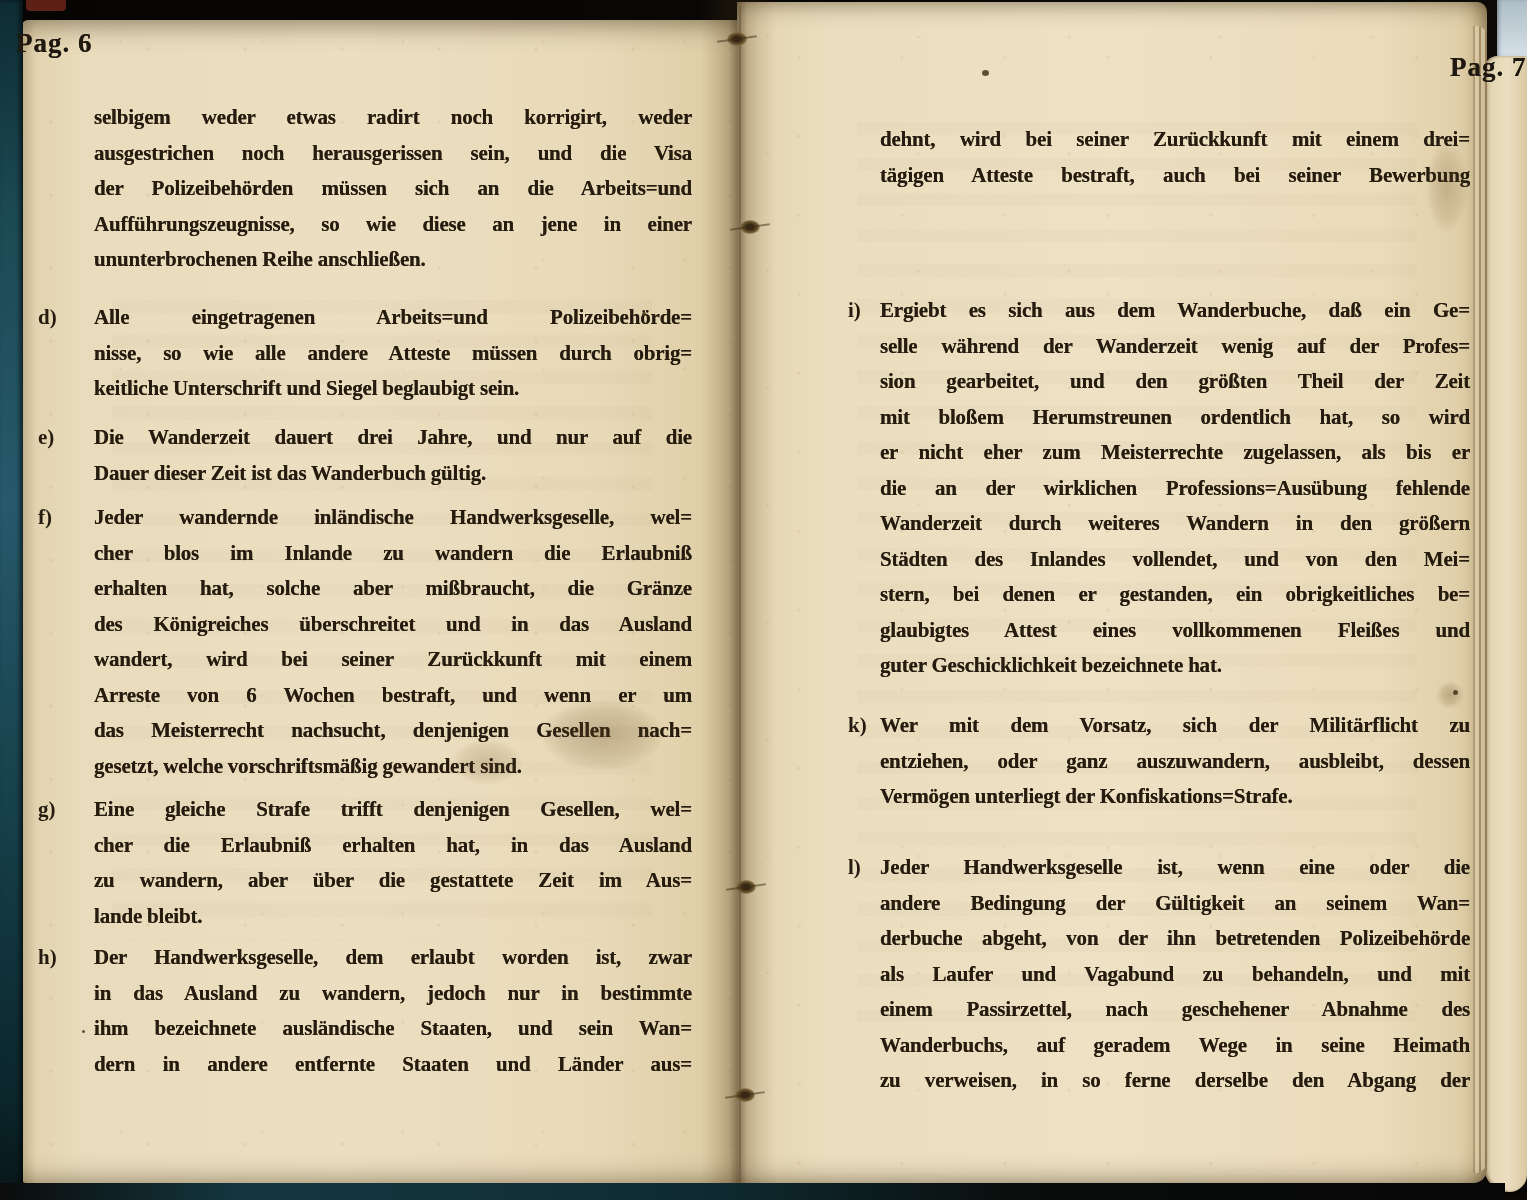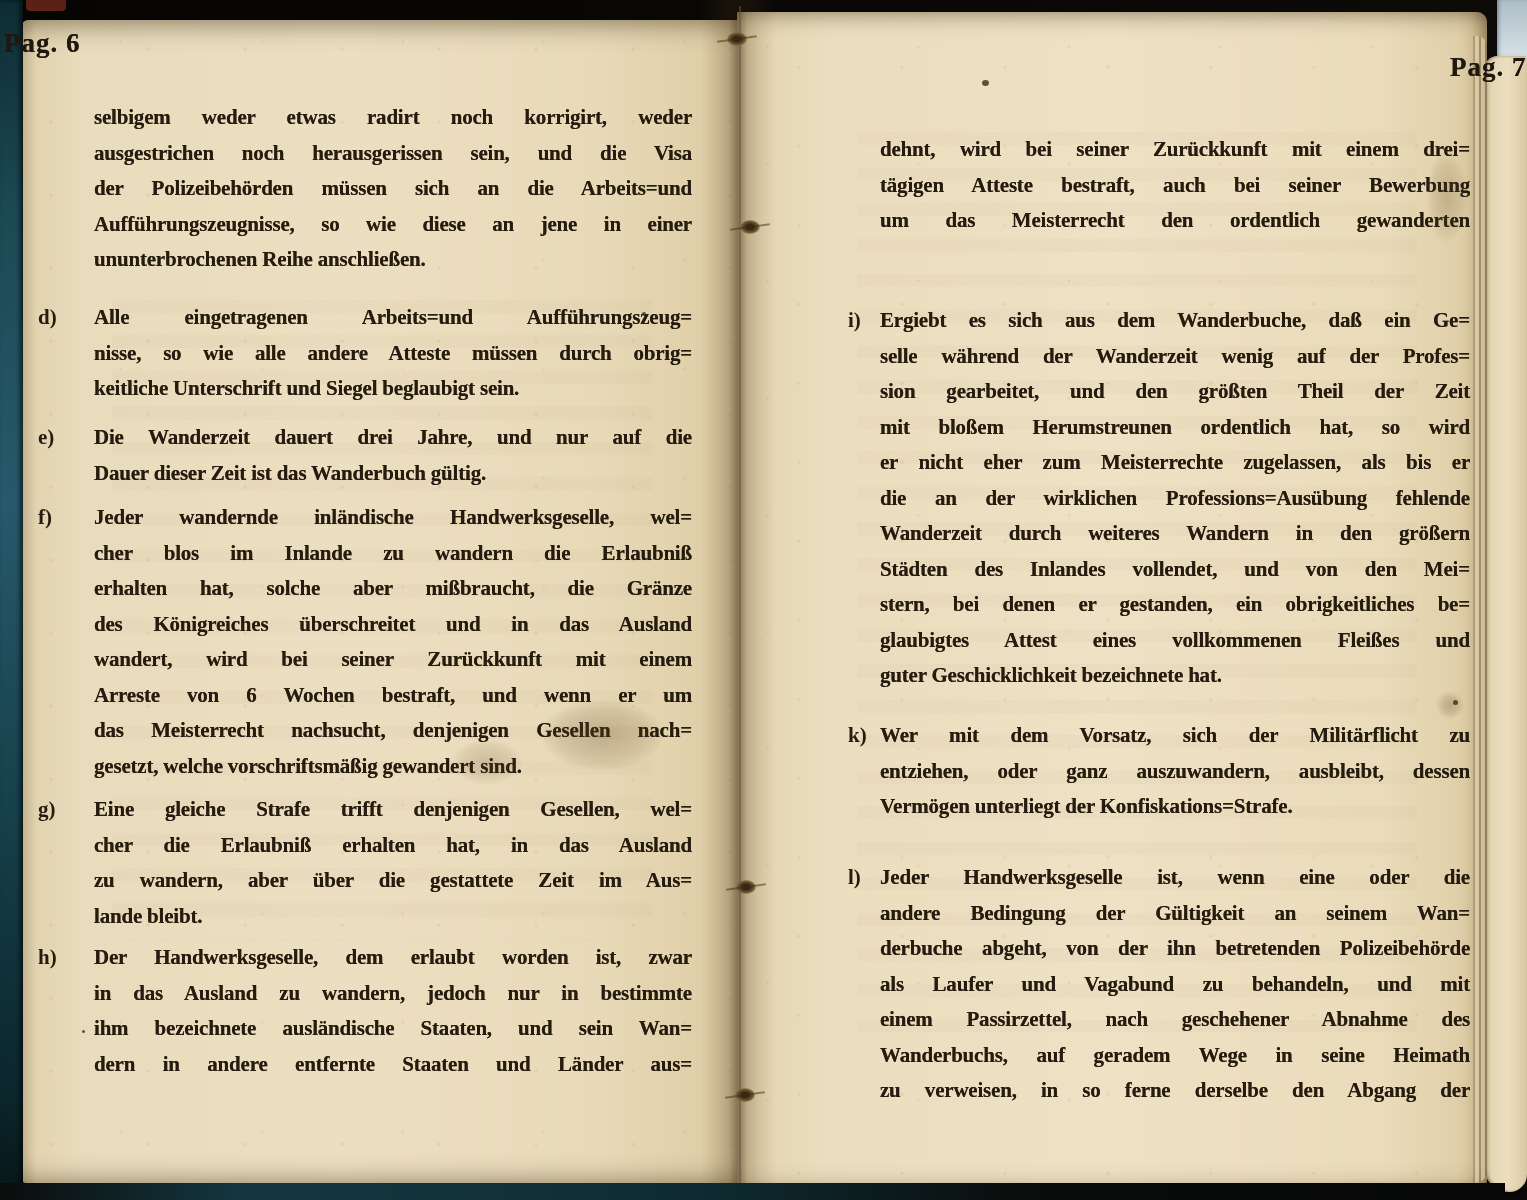--- a/index.html
+++ b/index.html
@@ -42,21 +42,21 @@
     left:22px; top:20px; width:715px; height:1163px;
     background:
       radial-gradient(circle at 30% 40%, rgba(150,115,60,.10) 1px, transparent 2.5px),
       radial-gradient(circle at 70% 20%, rgba(120,90,50,.08) 1px, transparent 2px),
       linear-gradient(90deg,#cdbb94 0,#e2d4b0 14px,#e9dcbc 60px,#ecdfc1 45%,#e8dab8 80%,#dfcfa8 96%,#d2bf96 100%);
     background-size:97px 73px, 141px 109px, 100% 100%;
     border-radius:6px 0 0 4px;
     box-shadow:inset 0 20px 26px -16px rgba(60,45,20,.55), inset 0 -18px 24px -16px rgba(60,45,20,.5);
   }
   .page-right {
-    left:737px; top:12px; width:750px; height:1181px;
+    left:737px; top:2px; width:750px; height:1181px;
     background:
       radial-gradient(circle at 60% 70%, rgba(150,115,60,.10) 1px, transparent 2.5px),
       radial-gradient(circle at 20% 30%, rgba(120,90,50,.08) 1px, transparent 2px),
       linear-gradient(90deg,#d3c09a 0,#e4d6b2 22px,#ebdebe 90px,#eee1c4 50%,#ead cba 86%,#e0d0aa 96%,#cab68c 100%);
     background:
       radial-gradient(circle at 60% 70%, rgba(150,115,60,.10) 1px, transparent 2.5px),
       radial-gradient(circle at 20% 30%, rgba(120,90,50,.08) 1px, transparent 2px),
       linear-gradient(90deg,#d3c09a 0,#e4d6b2 22px,#ebdebe 90px,#eee1c4 50%,#eadcba 86%,#e0d0aa 96%,#cab68c 100%);
     background-size:103px 79px, 151px 117px, 100% 100%;
     border-radius:0 10px 14px 0;
@@ -77,21 +77,21 @@
   .stitch {
     position:absolute; width:20px; height:14px; border-radius:50%;
     background:radial-gradient(ellipse at center, #352714 0 25%, #6b5430 55%, rgba(160,135,90,.35) 75%, transparent 100%);
   }
   .stitch::before { content:""; position:absolute; left:-10px; top:6px; width:40px; height:2px; background:rgba(60,45,20,.5); transform:rotate(-8deg); }
   
   .pagenum {
     position:absolute; font-weight:700; font-size:27px; color:#1e1810;
     letter-spacing:1px; text-shadow:0 0 .5px rgba(30,22,10,.8);
   }
-  .pagenum-left { left:4px; top:28px; }
+  .pagenum-left { left:16px; top:28px; }
   .pagenum-right { left:1410px; top:52px;margin-left:40px; }
   
   .flow { position:absolute; inset:0; color:#251c0f; }
   .block { position:absolute; display:flex; }
   .page-left .block { left:8px; }
   .page-left .blabel { width:64px; padding-left:8px; box-sizing:border-box; }
   .page-left .blines { width:598px; }
   .page-right .block { left:111px; }
   .page-right .blabel { width:32px; }
   .page-right .blines { width:590px; }
@@ -131,21 +131,21 @@
             <div class="tline just">selbigem weder etwas radirt noch korrigirt, weder</div>
             <div class="tline just">ausgestrichen noch herausgerissen sein, und die Visa</div>
             <div class="tline just">der Polizeibehörden müssen sich an die Arbeits=und</div>
             <div class="tline just">Aufführungszeugnisse, so wie diese an jene in einer</div>
             <div class="tline">ununterbrochenen Reihe anschließen.</div>
           </div>
         </div>
         <div class="block" style="top: 280px;">
           <span class="blabel">d)</span>
           <div class="blines">
-            <div class="tline just">Alle eingetragenen Arbeits=und Aufführungszeug=</div>
+            <div class="tline just">Alle eingetragenen Arbeits=und Polizeibehörde=</div>
             <div class="tline just">nisse, so wie alle andere Atteste müssen durch obrig=</div>
             <div class="tline">keitliche Unterschrift und Siegel beglaubigt sein.</div>
           </div>
         </div>
         <div class="block" style="top: 400px;">
           <span class="blabel">e)</span>
           <div class="blines">
             <div class="tline just">Die Wanderzeit dauert drei Jahre, und nur auf die</div>
             <div class="tline">Dauer dieser Zeit ist das Wanderbuch gültig.</div>
           </div>
@@ -189,21 +189,20 @@
   </div>
 
   <div class="page page-right">
     <div class="ghost" style="left:120px; top:120px; width:560px; height:900px;"></div>
     <div class="flow">
         <div class="block" style="top: 120px;">
           <span class="blabel"></span>
           <div class="blines">
             <div class="tline just">dehnt, wird bei seiner Zurückkunft mit einem drei=</div>
             <div class="tline just">tägigen Atteste bestraft, auch bei seiner Bewerbung</div>
-            <div class="tline just">um das Meisterrecht den ordentlich gewanderten</div>
           </div>
         </div>
         <div class="block" style="top: 291px;">
           <span class="blabel">i)</span>
           <div class="blines">
             <div class="tline just">Ergiebt es sich aus dem Wanderbuche, daß ein Ge=</div>
             <div class="tline just">selle während der Wanderzeit wenig auf der Profes=</div>
             <div class="tline just">sion gearbeitet, und den größten Theil der Zeit</div>
             <div class="tline just">mit bloßem Herumstreunen ordentlich hat, so wird</div>
             <div class="tline just">er nicht eher zum Meisterrechte zugelassen, als bis er</div>

